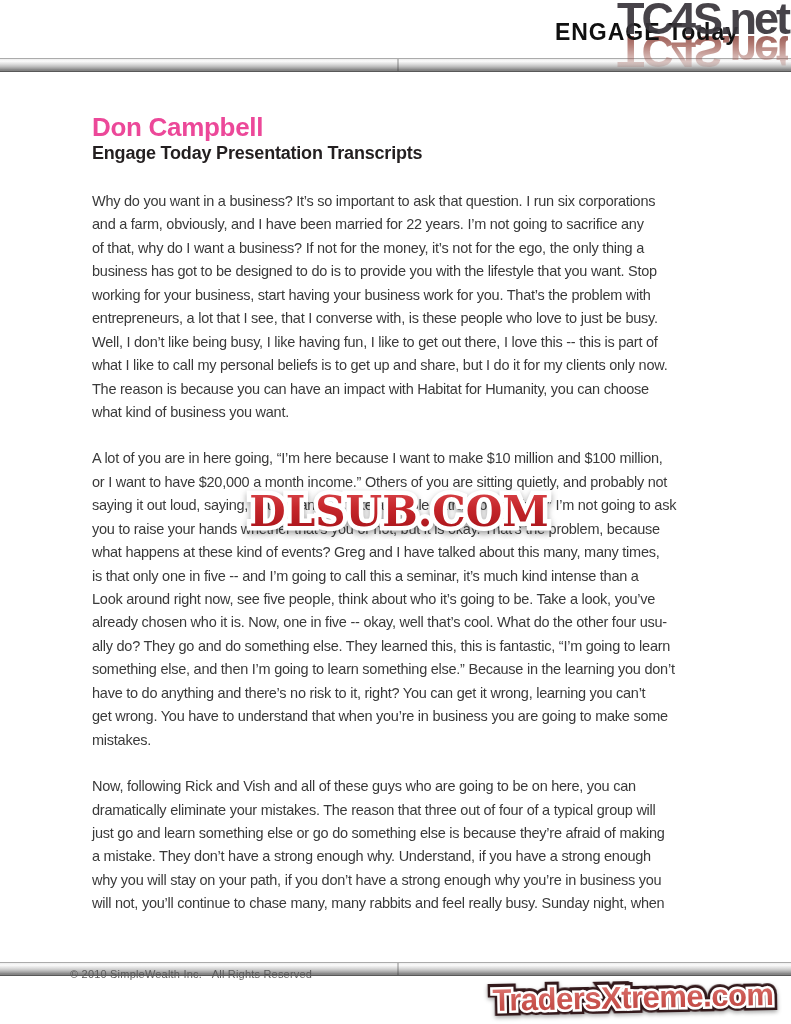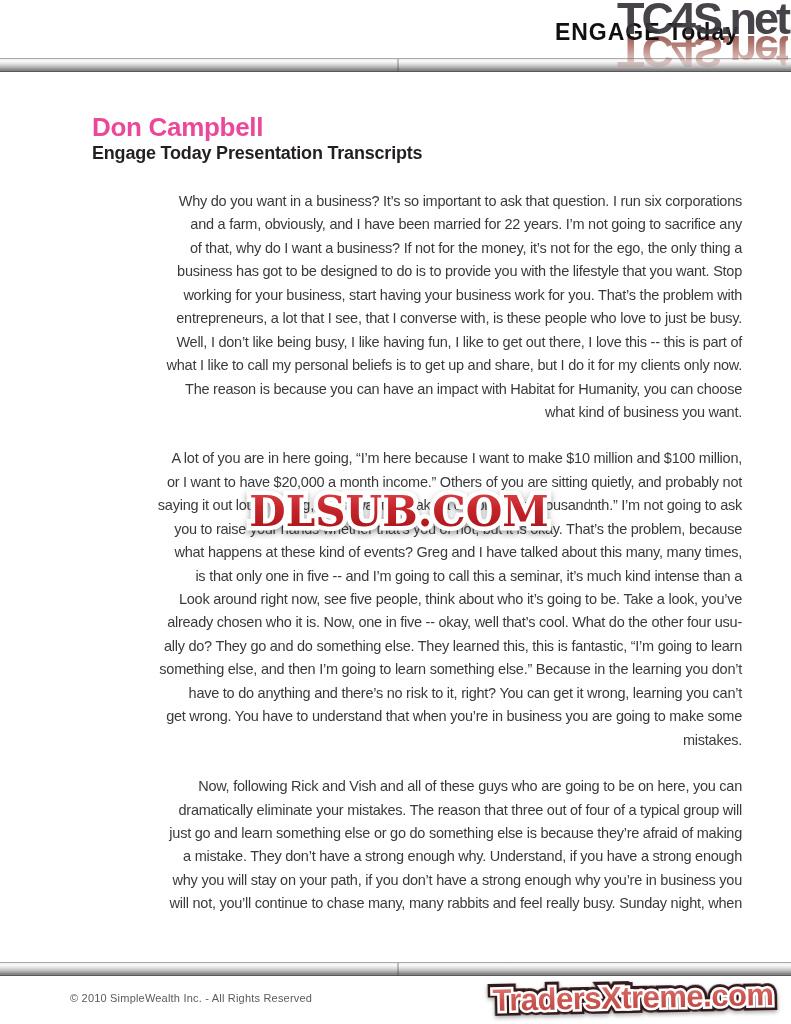--- a/index.html
+++ b/index.html
@@ -28,29 +28,29 @@
   
   .author{position:absolute;left:92px;top:112px;font-size:26px;font-weight:bold;
           color:#ec4899;letter-spacing:-.3px;}
   .subtitle{position:absolute;left:92px;top:143px;font-size:18px;font-weight:bold;
           color:#231f20;letter-spacing:-.2px;}
 
   
   .transcript{position:absolute;left:92px;top:190px;width:650px;
           font-size:14.5px;letter-spacing:-.25px;color:#3a3a3a;}
   .para{margin:0 0 23px 0;}
-  .line{height:23.45px;line-height:23.45px;white-space:nowrap;text-align:right;}
+  .line{height:23.45px;line-height:23.45px;white-space:nowrap;}
   .clipped{display:inline-block;width:272px;overflow:hidden;white-space:nowrap;vertical-align:top;}
 
   
   .dlsub{position:absolute;left:240px;top:480px;z-index:5;text-decoration:underline;}
   .traders{position:absolute;left:474px;top:974px;z-index:4;}
 
   
-  .copyright{position:absolute;left:70px;top:992px;font-size:11px;color:#5a5a5a;letter-spacing:.2px;}
+  .copyright{position:absolute;left:70px;top:968px;font-size:11px;color:#5a5a5a;letter-spacing:.2px;}
   .page-label{position:absolute;left:688px;top:987px;font-size:11px;color:#8c8c8c;z-index:1;margin-left:45px;}
 </style>
 </head>
 <body>
 
 <div class="page">
 
   <div class="tc4s-refl">TC4S.net</div>
   <div class="engage">ENGAGE Today</div>
   <div class="tc4s">TC4S.net</div>

